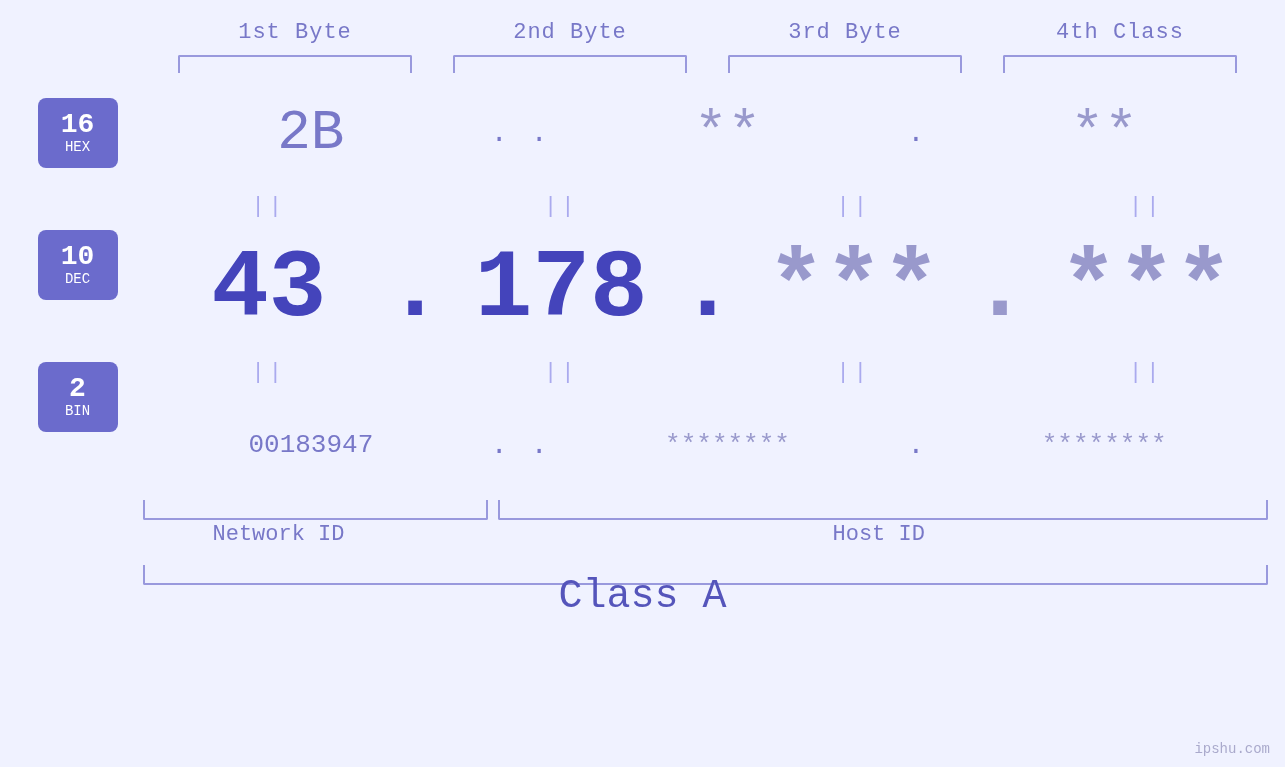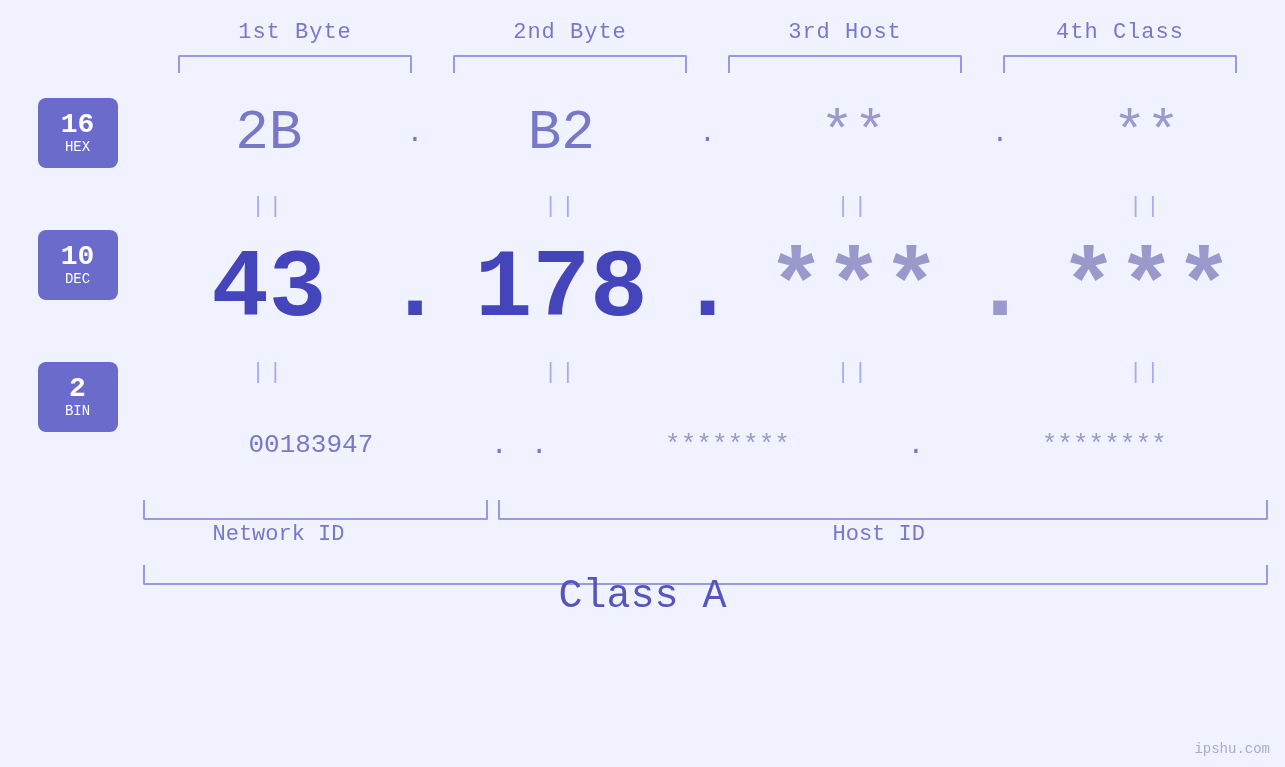--- a/index.html
+++ b/index.html
@@ -293,21 +293,21 @@
     }
   </style>
 </head>
 <body>
 
 <div class="main-container">
 
   <div class="byte-labels-row">
     <div class="byte-label">1st Byte</div>
     <div class="byte-label">2nd Byte</div>
-    <div class="byte-label">3rd Host</div>
+    <div class="byte-label">3rd Byte</div>
     <div class="byte-label">4th Class</div>
   </div>
 
   <div class="top-brackets-row">
     <div class="bracket-segment">
       <div class="bracket-top"></div>
     </div>
     <div class="bracket-segment">
       <div class="bracket-top"></div>
     </div>
@@ -336,23 +336,20 @@
       </div>
     </div>
 
     <div class="bytes-grid">
 
       <div class="base-row hex-row">
         <div class="cell">
           <span class="hex-value">2B</span>
         </div>
         <div class="dot-sep">.</div>
-        <div class="cell">
-          <span class="hex-value">B2</span>
-        </div>
         <div class="dot-sep">.</div>
         <div class="cell">
           <span class="hex-value masked">**</span>
         </div>
         <div class="dot-sep">.</div>
         <div class="cell">
           <span class="hex-value masked">**</span>
         </div>
       </div>
 

